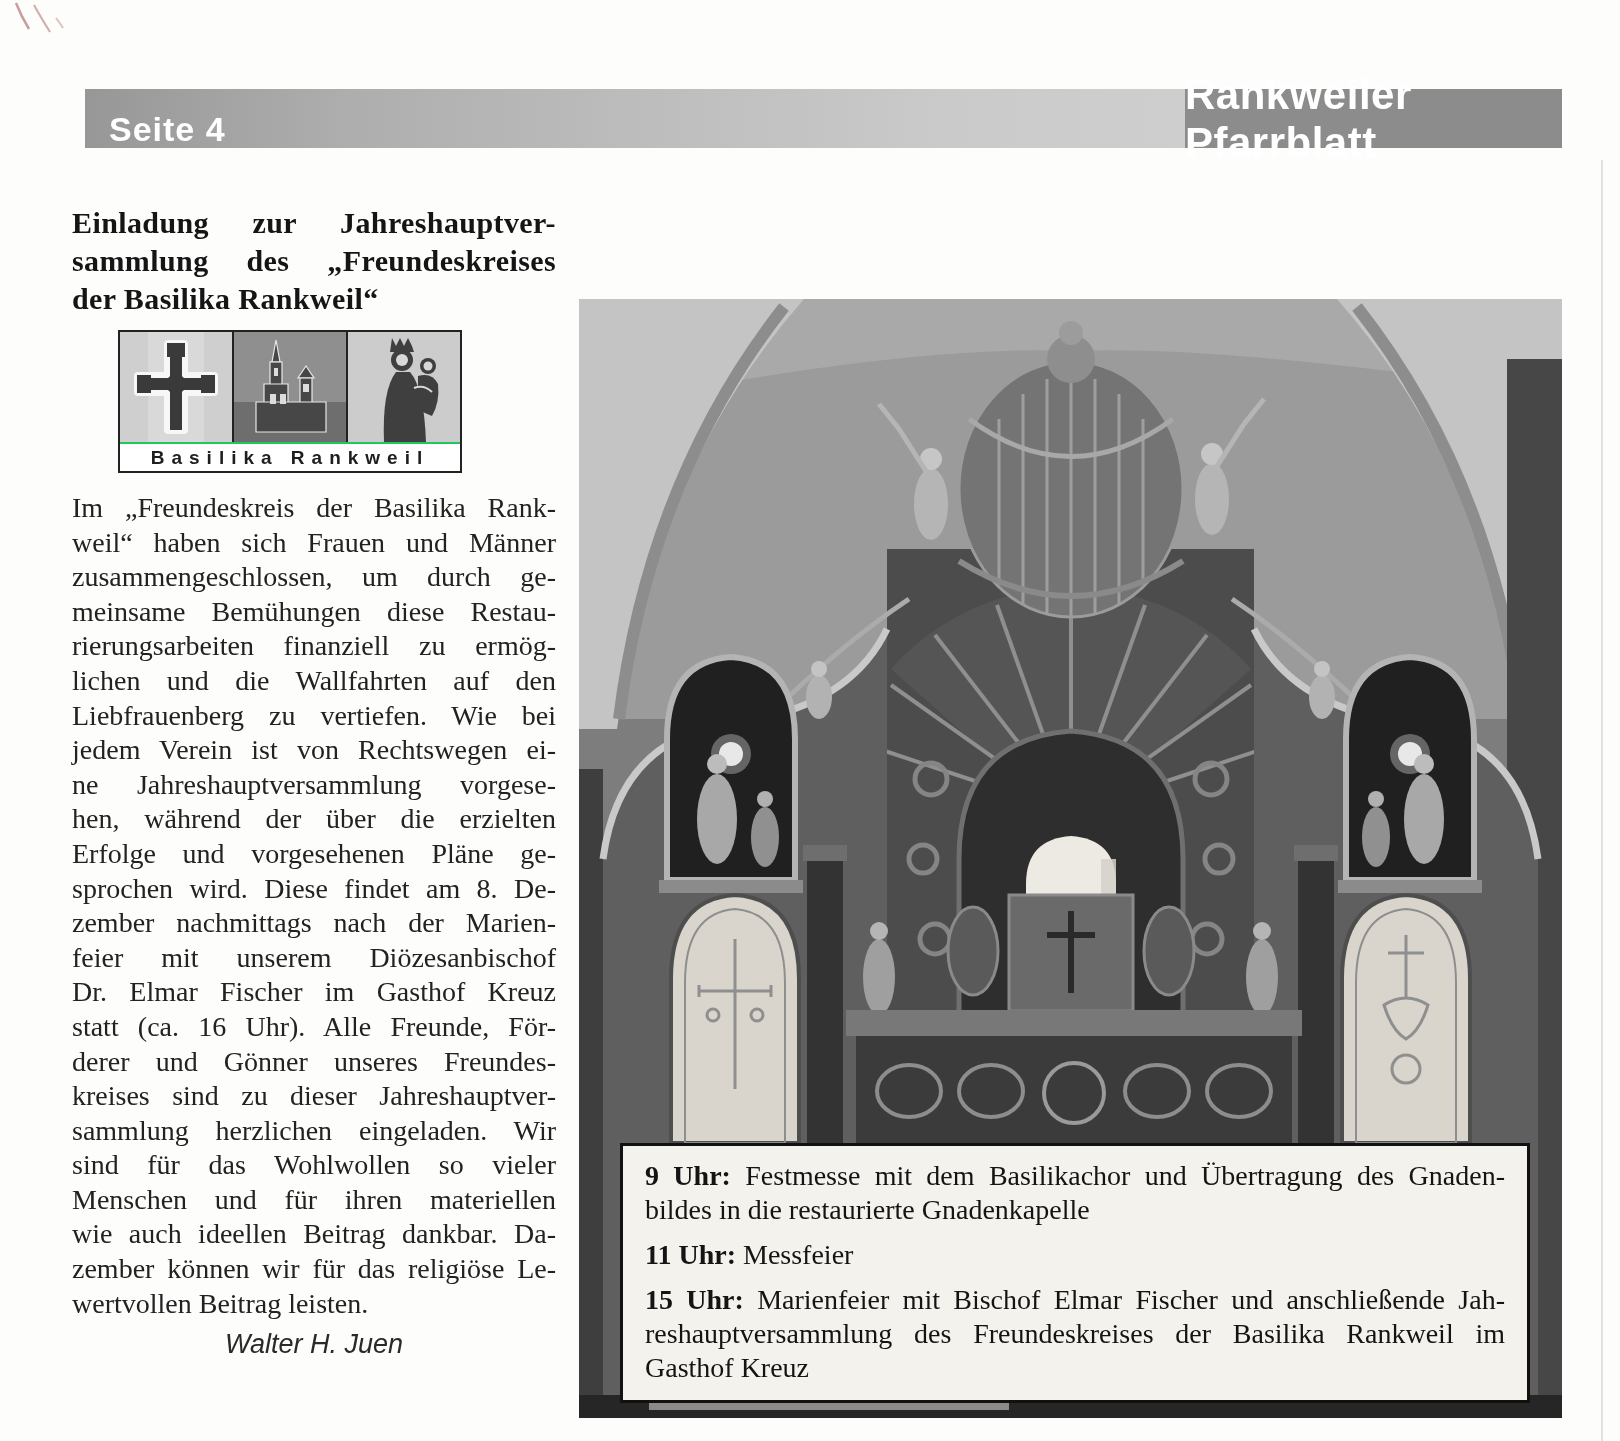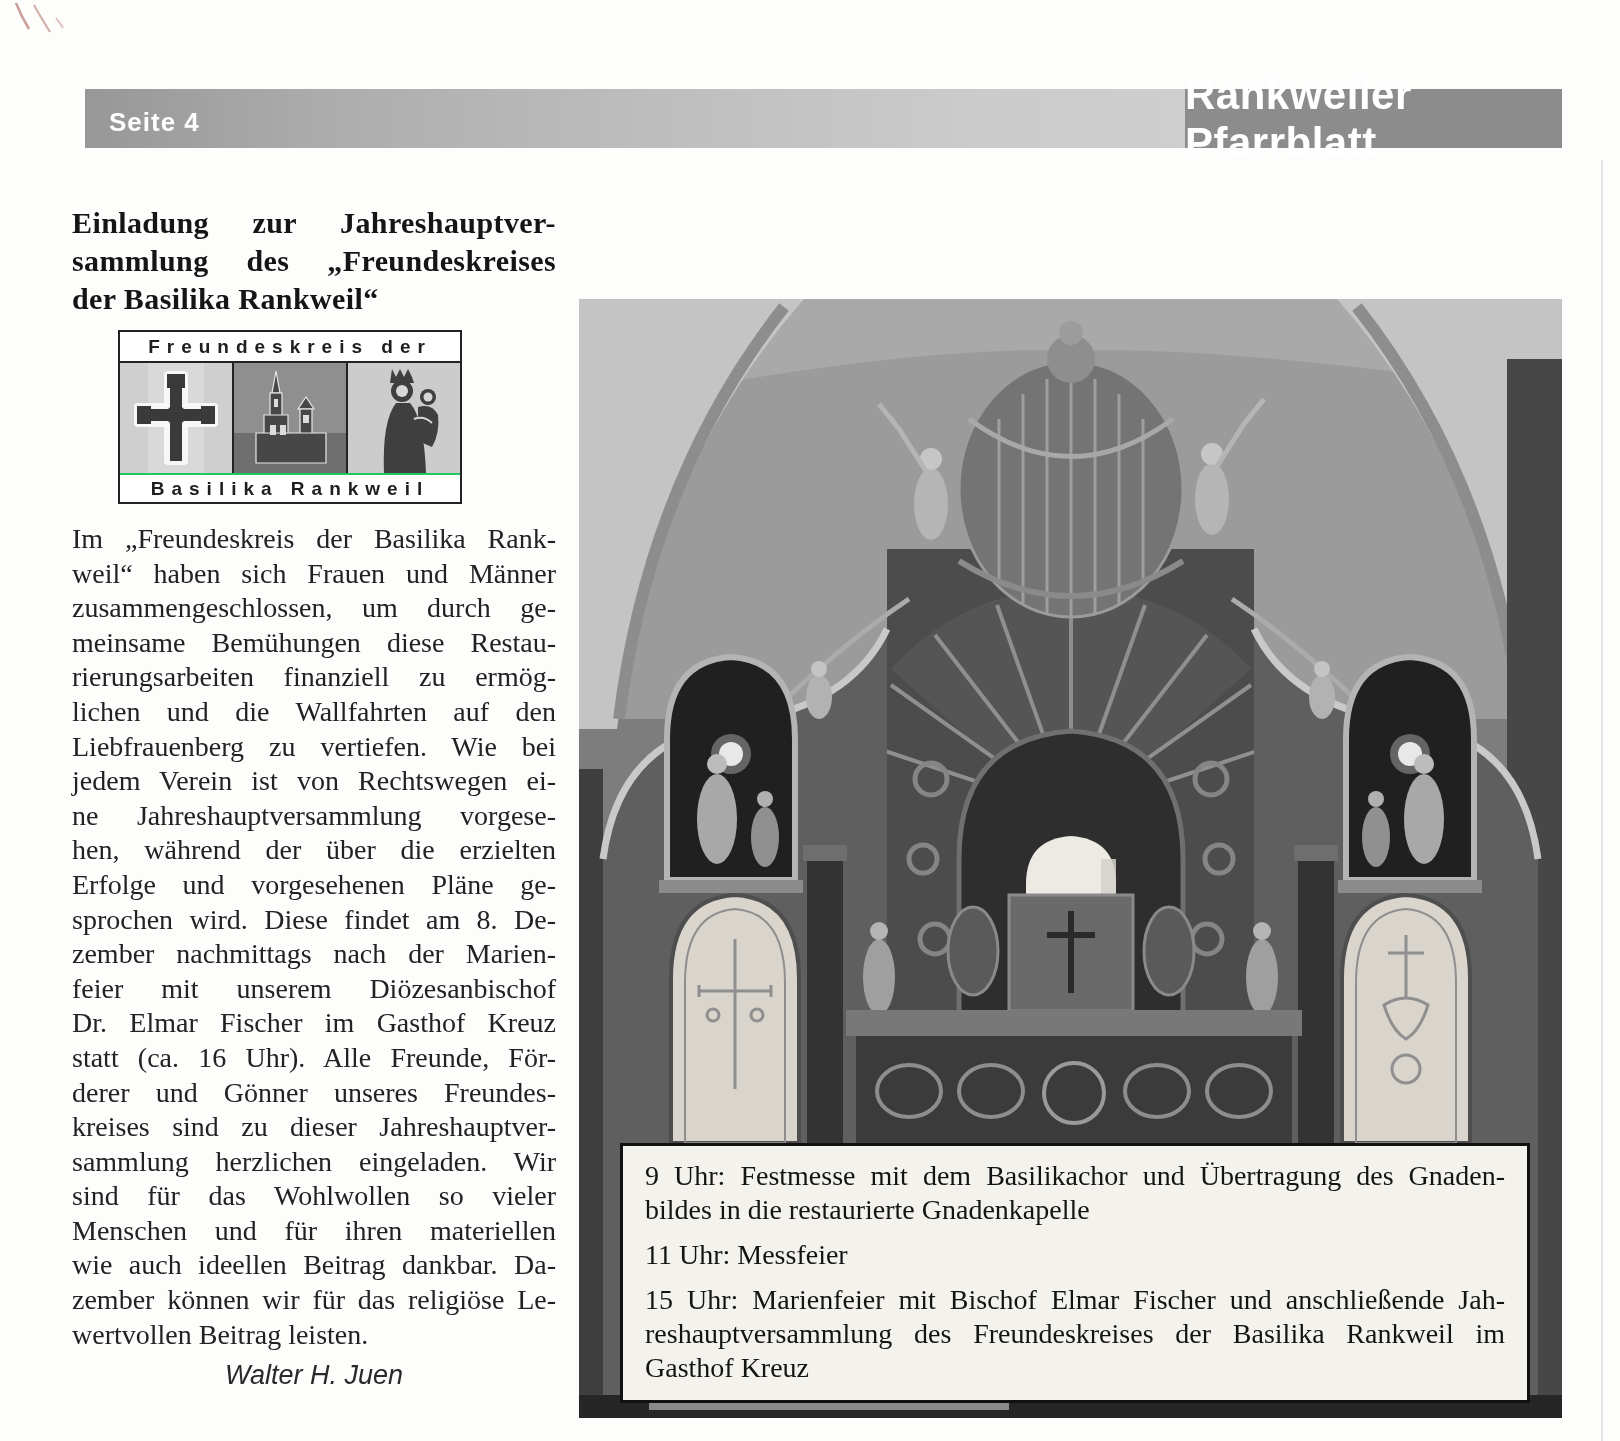--- a/index.html
+++ b/index.html
@@ -6,22 +6,22 @@
   .page{
     position:relative;width:1620px;height:1441px;background:#fdfdfc;overflow:hidden;
     font-family:"Liberation Serif", serif;color:#1c1c1c;
   }
   
   .header-bar{
     position:absolute;left:85px;top:89px;width:1477px;height:59px;
     background:linear-gradient(90deg,#979797 0%,#a3a3a3 9%,#aeaeae 18%,#bdbdbd 38%,#cbcbcb 60%,#cecece 74%,#cccccc 100%);
   }
   .header-left{
-    position:absolute;left:24px;top:4px;height:100%;display:flex;align-items:center;
-    font-family:"Liberation Sans", sans-serif;font-weight:bold;font-size:26px;color:#ffffff;
+    position:absolute;left:24px;top:11px;height:100%;display:flex;align-items:center;
+    font-family:"Liberation Sans", sans-serif;font-weight:bold;font-size:34px;color:#ffffff;
     letter-spacing:1px;
   }
   .header-right-block{
     position:absolute;right:0;top:0;width:377px;height:100%;background:#8c8c8c;
     display:flex;align-items:center;justify-content:flex-end;padding-right:18px;box-sizing:border-box;
   }
   .header-right-block span{
     font-family:"Liberation Sans", sans-serif;font-weight:bold;font-size:42px;color:#ffffff;letter-spacing:0.5px;
   }
   
@@ -54,21 +54,21 @@
   .photo svg.altar{position:absolute;left:0;top:0;width:100%;height:100%;}
   .caption{
     position:absolute;left:41px;top:844px;width:910px;box-sizing:border-box;
     background:#f4f2ec;border:3px solid #111;padding:13px 22px 15px 22px;
     font-size:28px;color:#141414;
   }
   .cap-item{margin:0 0 11px 0;}
   .cap-item:last-child{margin-bottom:0;}
   .cap-line{line-height:34px;text-align:justify;text-align-last:justify;}
   .cap-line.last{text-align-last:left;}
-  .cap-line b{font-weight:normal;}
+  .cap-line b{font-weight:bold;}
   
   .corner-scribble{position:absolute;left:4px;top:0;}
   .scan-edge{position:absolute;left:1601px;top:160px;width:2px;height:1281px;background:#e2e2e2;}
 </style>
 </head>
 <body>
 
 <div class="page">
 
   <svg class="corner-scribble" width="80" height="44" viewBox="0 0 80 44">
@@ -87,21 +87,20 @@
   </div>
 
   <div class="left-col">
     <h1 class="heading" id="heading">
         <div class="jline">Einladung zur Jahreshauptver-</div>
         <div class="jline">sammlung des „Freundeskreises</div>
         <div class="jline last">der Basilika Rankweil“</div>
       </h1>
 
     <div class="logo">
-      <div class="logo-label top">Freundeskreis der</div>
       <div class="logo-panels">
 
         <svg viewBox="0 0 112 110" preserveAspectRatio="none">
           <rect width="112" height="110" fill="#d9d9d9"></rect>
           <rect x="0" width="28" height="110" fill="#cfcfcf"></rect>
           <rect x="84" width="28" height="110" fill="#cfcfcf"></rect>
           <g fill="#f7f7f7">
             <rect x="44" y="8" width="24" height="94" rx="4"></rect>
             <rect x="14" y="40" width="84" height="24" rx="4"></rect>
           </g>

